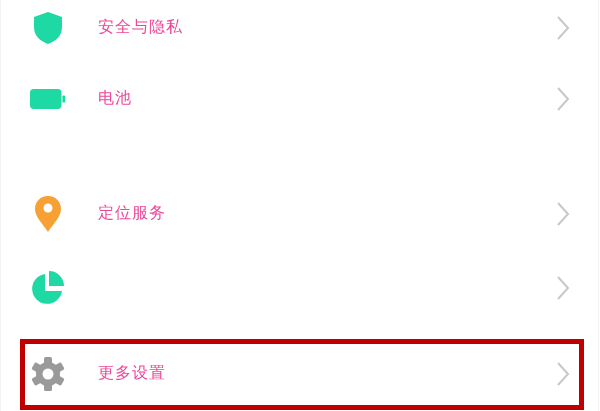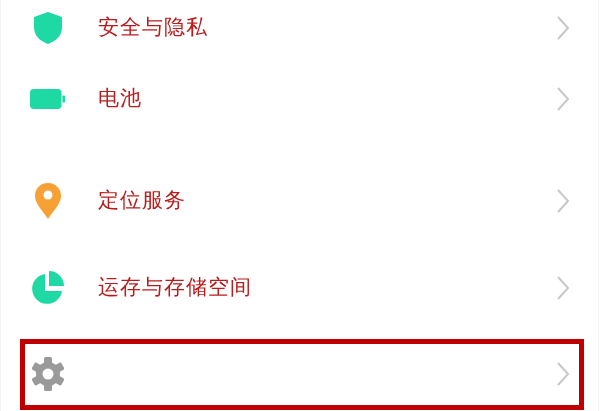--- a/index.html
+++ b/index.html
@@ -13,21 +13,21 @@
     .row {
       position: absolute; left: 0; width: 600px; height: 86px;
       display: block; cursor: pointer;
     }
     .row .icon {
       position: absolute; left: 30px; top: 50%; transform: translateY(-50%);
       width: 36px; height: 36px; display: flex; align-items: center; justify-content: center;
     }
     .row .label {
       position: absolute; left: 98px; top: 50%; transform: translateY(-52%);
-      font-size: 21px; color: #b91c1c; letter-spacing: 1px; white-space: nowrap;
+      font-size: 16px; color: #ec4899; letter-spacing: 1px; white-space: nowrap;
     }
     .row .chev {
       position: absolute; left: 556px; top: 50%; transform: translateY(-50%);
       width: 14px; height: 26px;
     }
     .highlight {
       position: absolute; left: 20px; top: 339px; width: 564px; height: 71px;
       box-sizing: border-box; border: 5px solid #c00000; pointer-events: none;
     }
   </style>
@@ -61,21 +61,21 @@
       </svg>
     </span>
     <span class="label">电池</span>
     <span class="chev">
       <svg width="14" height="26" viewBox="0 0 14 26">
           <path d="M2 2 L12 13 L2 24" fill="none" stroke="#c8c8c8" stroke-width="2"></path>
         </svg>
     </span>
   </div>
 
-  <div class="row" style="top:158px;">
+  <div class="row" style="top:171px;">
     <span class="icon">
       <svg width="30" height="38" viewBox="0 0 30 38">
         <path d="M15 1 C7 1 2 7 2 14 C2 22 10 29 15 37 C20 29 28 22 28 14 C28 7 23 1 15 1 Z" fill="#f7a034"></path>
         <circle cx="15" cy="13" r="4.5" fill="#ffffff"></circle>
       </svg>
     </span>
     <span class="label">定位服务</span>
     <span class="chev">
       <svg width="14" height="26" viewBox="0 0 14 26">
           <path d="M2 2 L12 13 L2 24" fill="none" stroke="#c8c8c8" stroke-width="2"></path>
@@ -83,21 +83,20 @@
     </span>
   </div>
 
   <div class="row" style="top:245px;">
     <span class="icon">
       <svg width="36" height="36" viewBox="0 0 36 36">
         <path d="M15 4 A15 15 0 1 0 32 21 L15 21 Z" fill="#1ed9a4"></path>
         <path d="M19 1 A15 15 0 0 1 34 16 L19 16 Z" fill="#1ed9a4"></path>
       </svg>
     </span>
-    <span class="label">运存与存储空间</span>
     <span class="chev">
       <svg width="14" height="26" viewBox="0 0 14 26">
           <path d="M2 2 L12 13 L2 24" fill="none" stroke="#c8c8c8" stroke-width="2"></path>
         </svg>
     </span>
   </div>
 
   <div class="row" style="top:331px;">
     <span class="icon">
       <svg width="36" height="36" viewBox="0 0 36 36">
@@ -106,20 +105,21 @@
           <rect x="-4" y="-17" width="8" height="8" rx="1.5" transform="rotate(60)"></rect>
           <rect x="-4" y="-17" width="8" height="8" rx="1.5" transform="rotate(120)"></rect>
           <rect x="-4" y="-17" width="8" height="8" rx="1.5" transform="rotate(180)"></rect>
           <rect x="-4" y="-17" width="8" height="8" rx="1.5" transform="rotate(240)"></rect>
           <rect x="-4" y="-17" width="8" height="8" rx="1.5" transform="rotate(300)"></rect>
           <circle r="12"></circle>
         </g>
         <circle cx="18" cy="18" r="5.5" fill="#ffffff"></circle>
       </svg>
     </span>
+    <span class="label">更多设置</span>
     <span class="chev">
       <svg width="14" height="26" viewBox="0 0 14 26">
           <path d="M2 2 L12 13 L2 24" fill="none" stroke="#c8c8c8" stroke-width="2"></path>
         </svg>
     </span>
   </div>
 </div>
 
 <div class="highlight"></div>
 

